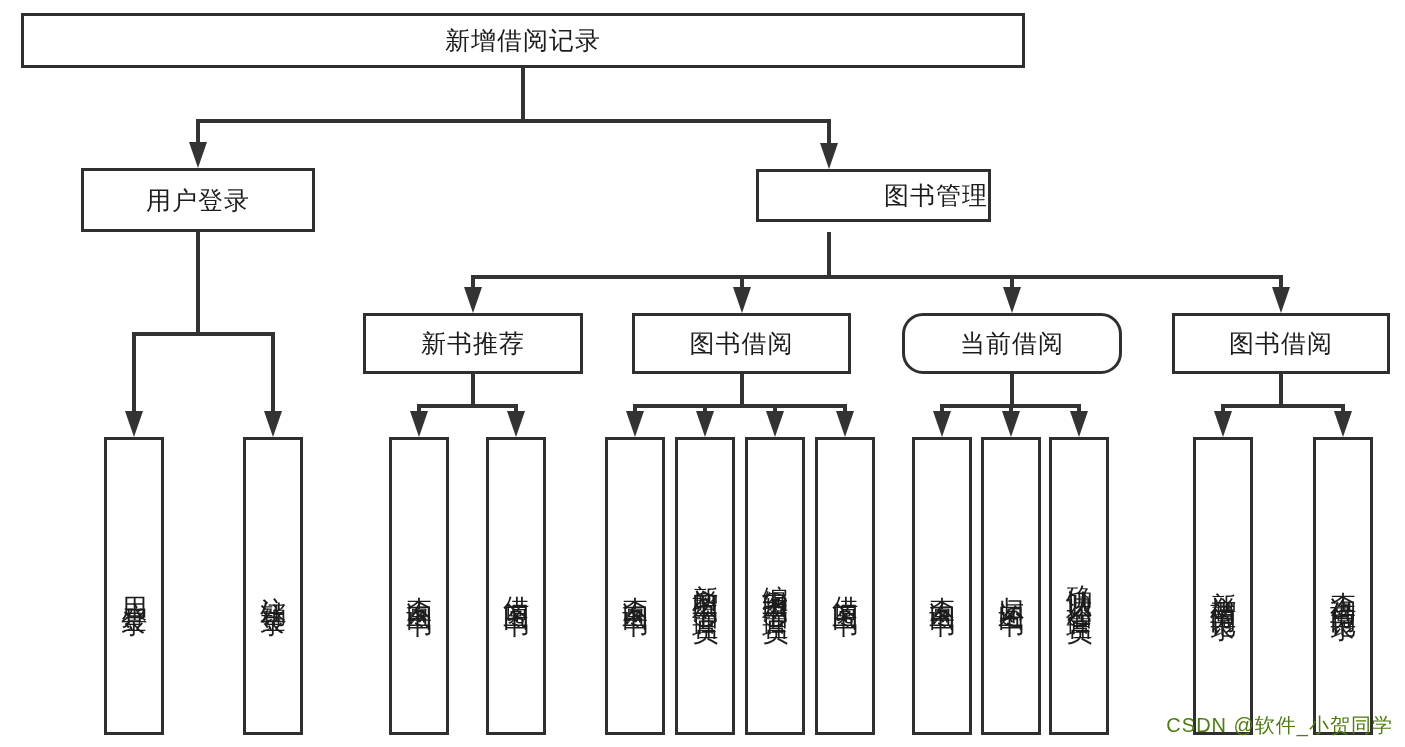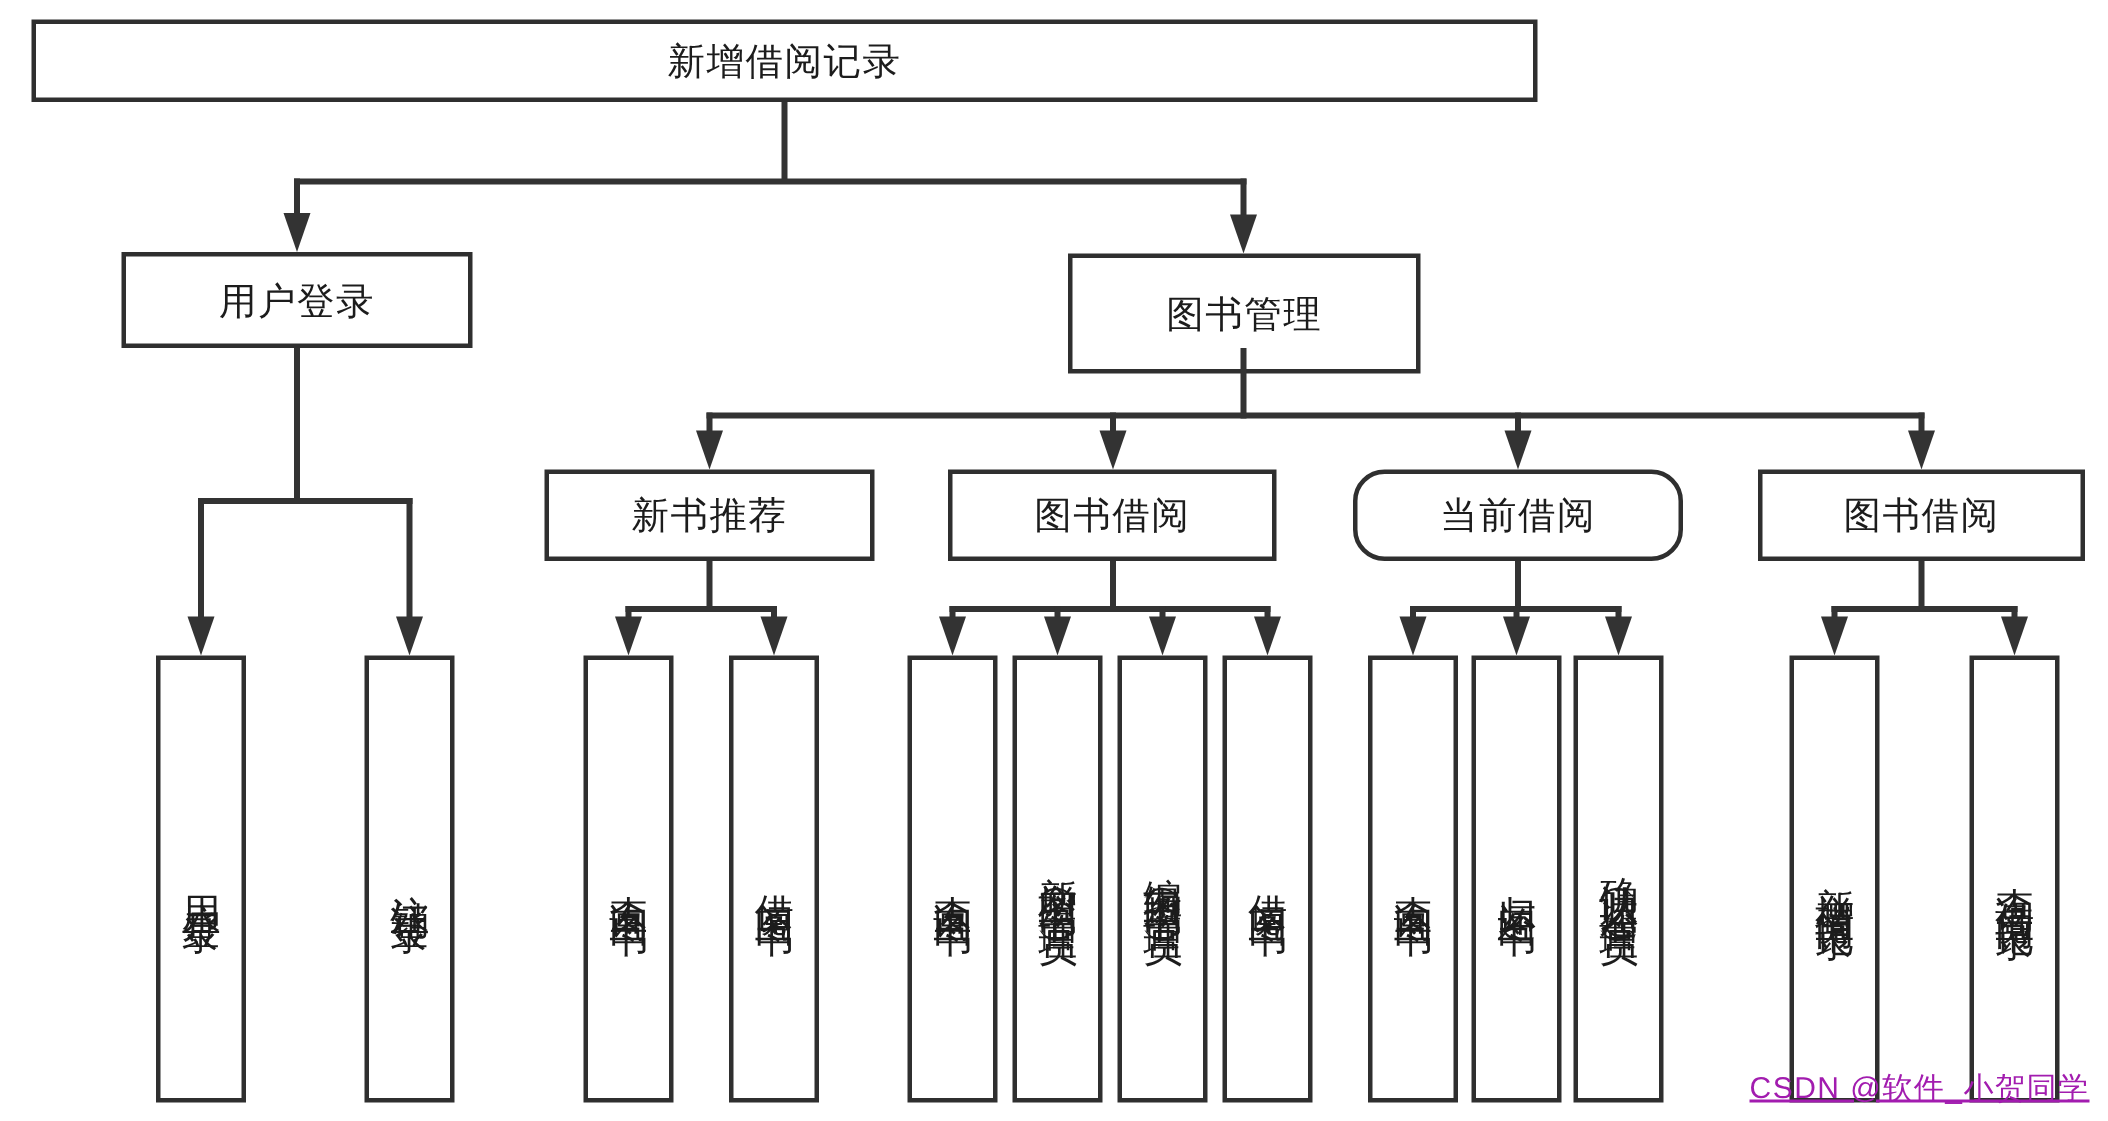--- a/index.html
+++ b/index.html
@@ -42,23 +42,22 @@
   .ah{
     position:absolute;width:0;height:0;
     border-left:9px solid transparent;
     border-right:9px solid transparent;
     border-top:26px solid #333333;
   }
   #watermark{
     position:absolute;
     right:12px;bottom:8px;
     font-size:20px;
-    color:#a21caf;
+    color:#4d7c0f;
     letter-spacing:1px;
-    text-decoration:underline;
   }
 </style>
 </head>
 <body>
 
 <div id="stage">
 
   <div class="box" style="left:21px;top:13px;width:1004px;height:55px;">
     <span>新增借阅记录</span>
   </div>
@@ -66,21 +65,21 @@
   <div class="vl" style="left:521px;top:68px;height:53px;"></div>
   <div class="hl" style="left:196px;top:119px;width:635px;"></div>
   <div class="vl" style="left:196px;top:119px;height:26px;"></div>
   <div class="ah" style="left:189px;top:142px;"></div>
   <div class="vl" style="left:827px;top:119px;height:27px;"></div>
   <div class="ah" style="left:820px;top:143px;"></div>
 
   <div class="box" style="left:81px;top:168px;width:234px;height:64px;">
     <span>用户登录</span>
   </div>
-  <div class="box" style="left:712px;top:169px;width:235px;height:80px;">
+  <div class="box" style="left:756px;top:169px;width:235px;height:53px;justify-content:flex-end;">
     <span>图书管理</span>
   </div>
 
   <div class="vl" style="left:196px;top:232px;height:104px;"></div>
   <div class="hl" style="left:132px;top:332px;width:143px;"></div>
   <div class="vl" style="left:132px;top:332px;height:82px;"></div>
   <div class="ah" style="left:125px;top:411px;"></div>
   <div class="vl" style="left:271px;top:332px;height:82px;"></div>
   <div class="ah" style="left:264px;top:411px;"></div>
 

